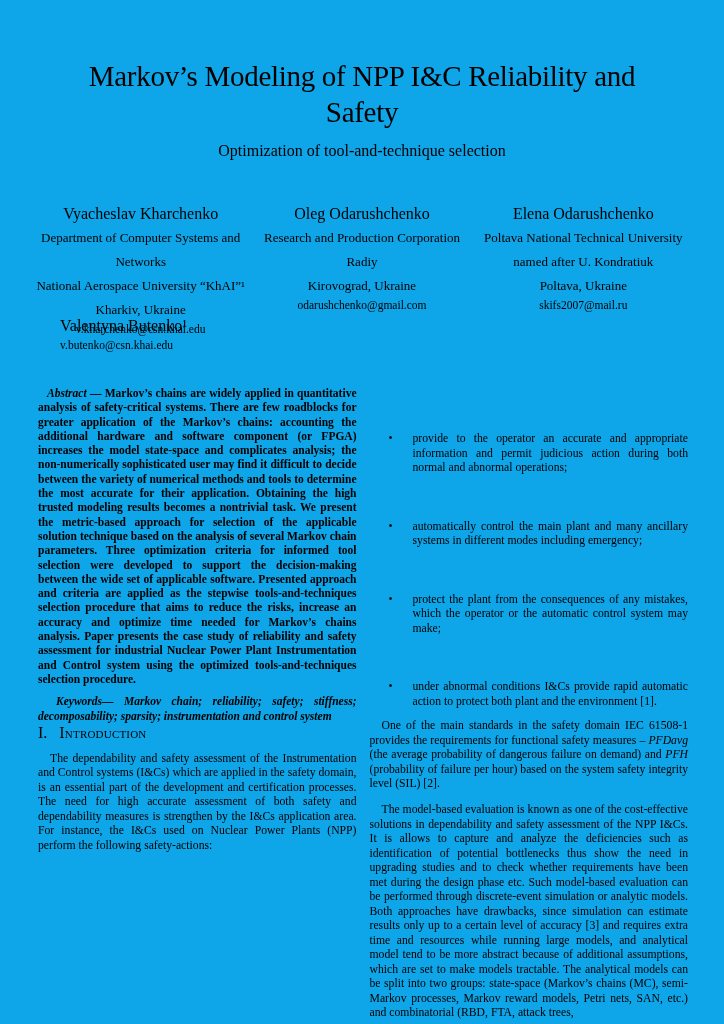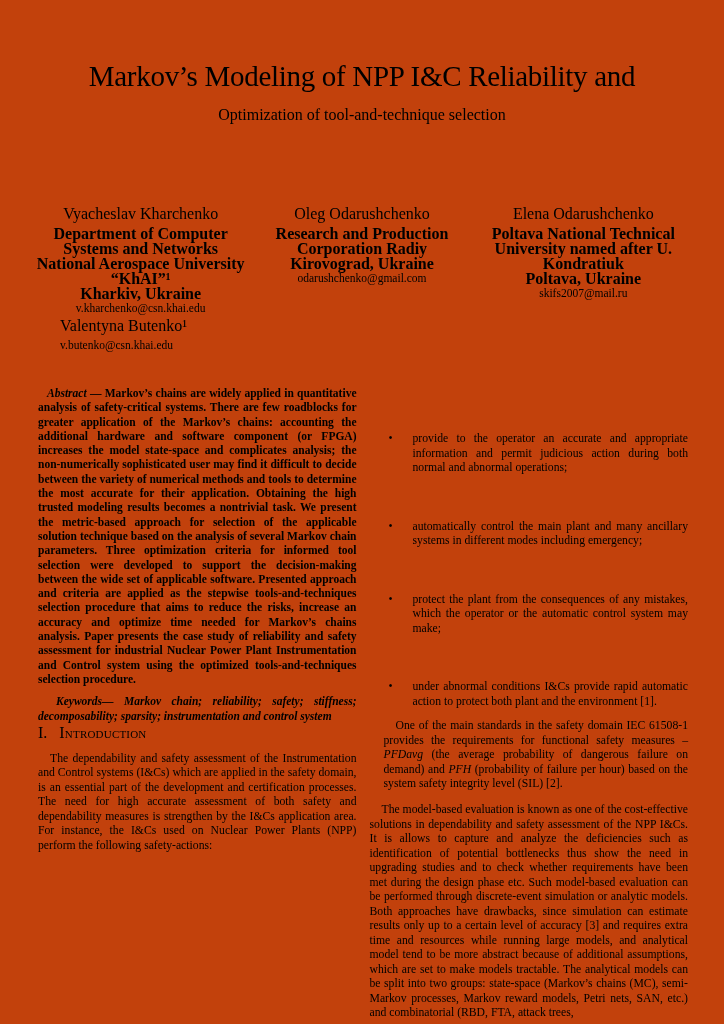--- a/index.html
+++ b/index.html
@@ -1,20 +1,20 @@
 <!DOCTYPE html>
 <html><head>
 <meta charset="utf-8">
 <style>
   html, body { margin: 0; padding: 0; background: #ffffff; }
   .page {
     position: relative;
     width: 724px;
     height: 1024px;
-    background: #c2410c;
+    background: #0ea5e9;
     font-family: "Liberation Serif", serif;
     color: #000000;
     overflow: hidden;
   }
   
   .title-block {
     position: absolute;
     top: 58px; left: 0; right: 0;
     text-align: center;
   }
@@ -39,24 +39,23 @@
     flex: 1 1 0;
     text-align: center;
     padding: 0 4px;
   }
   .author-name {
     font-size: 16px;
     line-height: 18px;
     margin-bottom: 3px;
   }
   .author-affil {
-    font-size: 16px;
-    line-height: 15px;
+    font-size: 13px;
+    line-height: 24px;
     white-space: pre-line;
-    font-weight: bold;
   }
   .author-email {
     font-size: 11.5px;
     line-height: 15px;
   }
   .extra-author {
     position: absolute;
     top: 317px; left: 60px;
     width: 200px;
     text-align: left;
@@ -121,20 +120,21 @@
   .right-para-1 { margin-top: 2px; }
 </style>
 </head>
 <body>
 
 <div class="page">
 
   <div class="title-block">
     <div>
         <div class="title-line">Markov’s Modeling of NPP I&amp;C Reliability and</div>
+        <div class="title-line">Safety</div>
       </div>
     <div class="subtitle">Optimization of tool-and-technique selection</div>
   </div>
 
   <div class="authors-row">
     <div class="author-col">
       <div class="author-name">Vyacheslav Kharchenko</div>
       <div class="author-affil">Department of Computer Systems and Networks
 National Aerospace University “KhAI”¹
 Kharkiv, Ukraine</div>
@@ -174,20 +174,20 @@
       <p class="body-para" style="margin-bottom:0;">The dependability and safety assessment of the Instrumentation and Control systems (I&amp;Cs) which are applied in the safety domain, is an essential part of the development and certification processes. The need for high accurate assessment of both safety and dependability measures is strengthen by the I&amp;Cs application area. For instance, the I&amp;Cs used on Nuclear Power Plants (NPP) perform the following safety-actions:</p>
     </div>
 
     <div class="col">
       <div class="bullets">
           <div class="bullet">provide to the operator an accurate and appropriate information and permit judicious action during both normal and abnormal operations;</div>
           <div class="bullet">automatically control the main plant and many ancillary systems in different modes including emergency;</div>
           <div class="bullet">protect the plant from the consequences of any mistakes, which the operator or the automatic control system may make;</div>
           <div class="bullet">under abnormal conditions I&amp;Cs provide rapid automatic action to protect both plant and the environment [1].</div>
         </div>
-      <p class="body-para right-para-1" style="margin-bottom:0;margin-left:14px;">
+      <p class="body-para right-para-1" style="margin-bottom:0;">
         <span>One of the main standards in the safety domain IEC 61508-1 provides the requirements for functional safety measures – </span><span class="it">PFDavg</span><span> (the average probability of dangerous failure on demand) and </span><span class="it">PFH</span><span> (probability of failure per hour) based on the system safety integrity level (SIL) [2].</span>
       </p>
       <p class="body-para" style="margin-bottom:0;">The model-based evaluation is known as one of the cost-effective solutions in dependability and safety assessment of the NPP I&amp;Cs. It is allows to capture and analyze the deficiencies such as identification of potential bottlenecks thus show the need in upgrading studies and to check whether requirements have been met during the design phase etc. Such model-based evaluation can be performed through discrete-event simulation or analytic models. Both approaches have drawbacks, since simulation can estimate results only up to a certain level of accuracy [3] and requires extra time and resources while running large models, and analytical model tend to be more abstract because of additional assumptions, which are set to make models tractable. The analytical models can be split into two groups: state-space (Markov’s chains (MC), semi-Markov processes, Markov reward models, Petri nets, SAN, etc.) and combinatorial (RBD, FTA, attack trees,</p>
     </div>
 
   </div>
 </div>
 
 </body></html>

